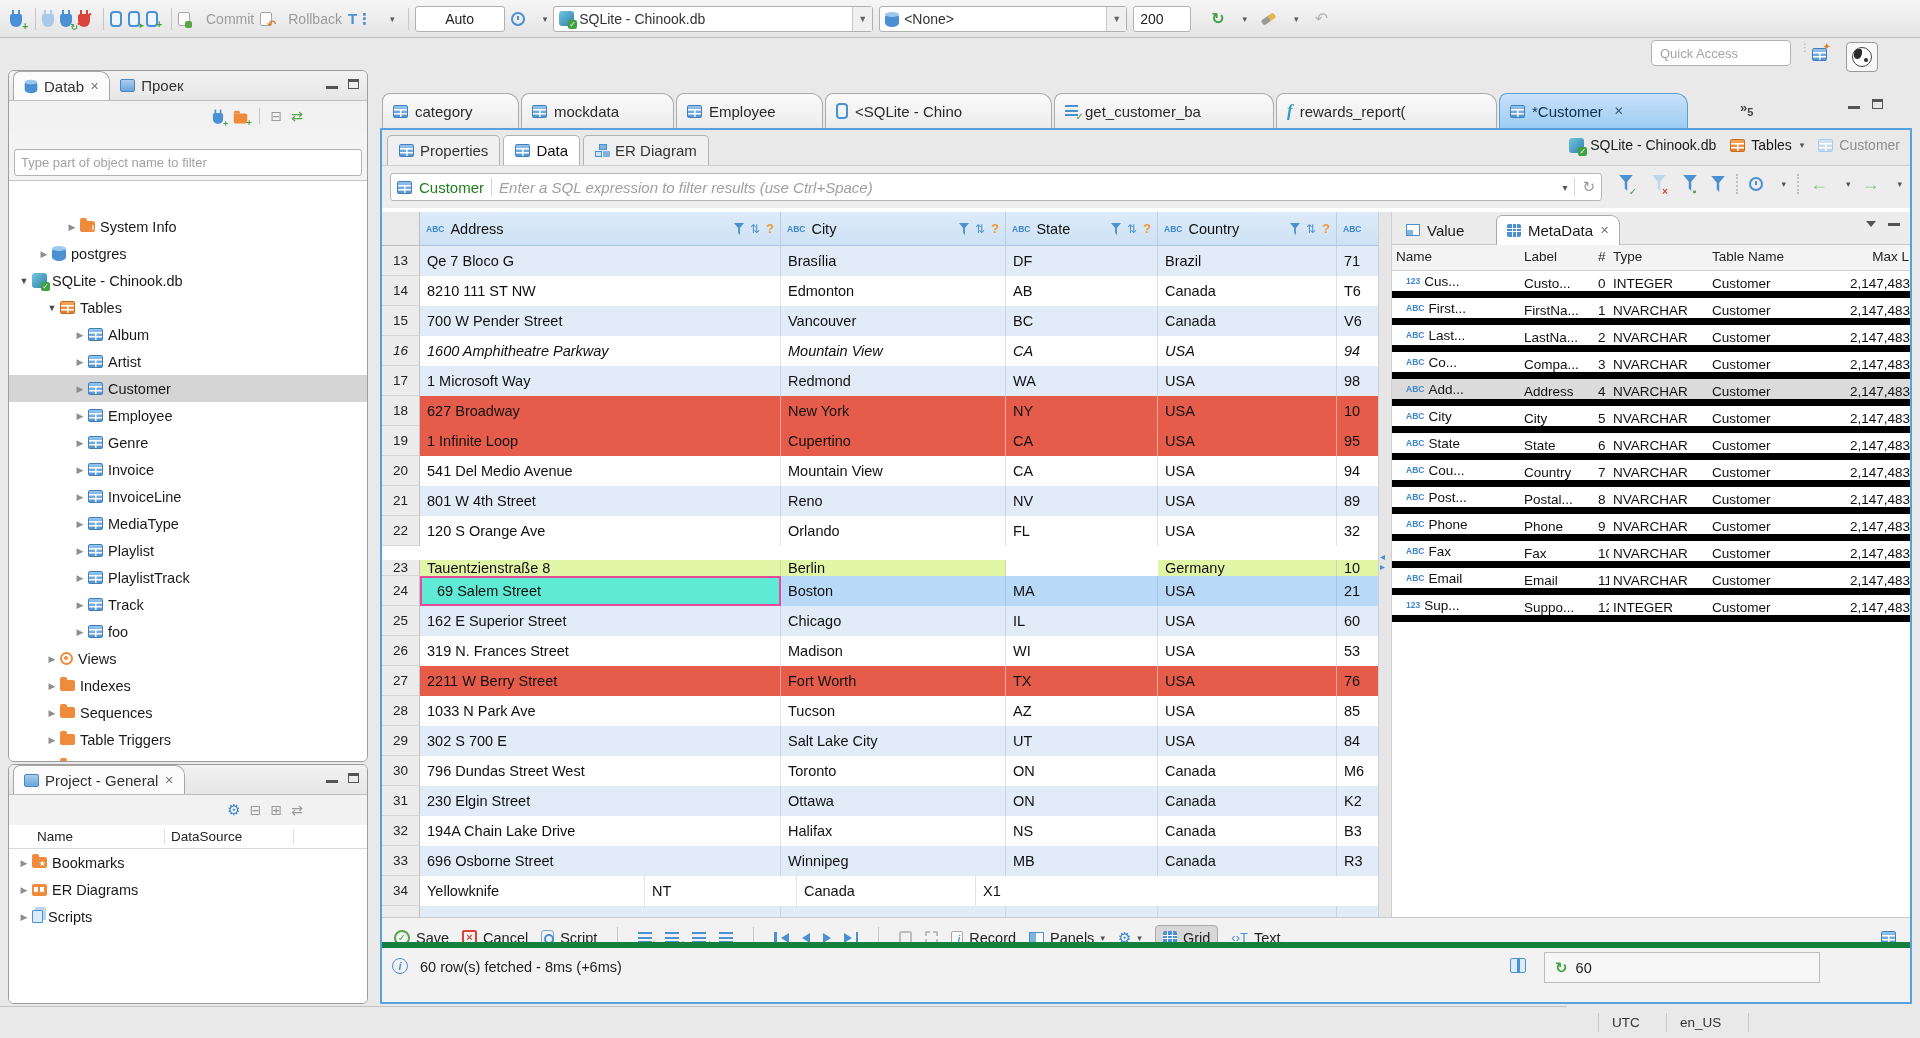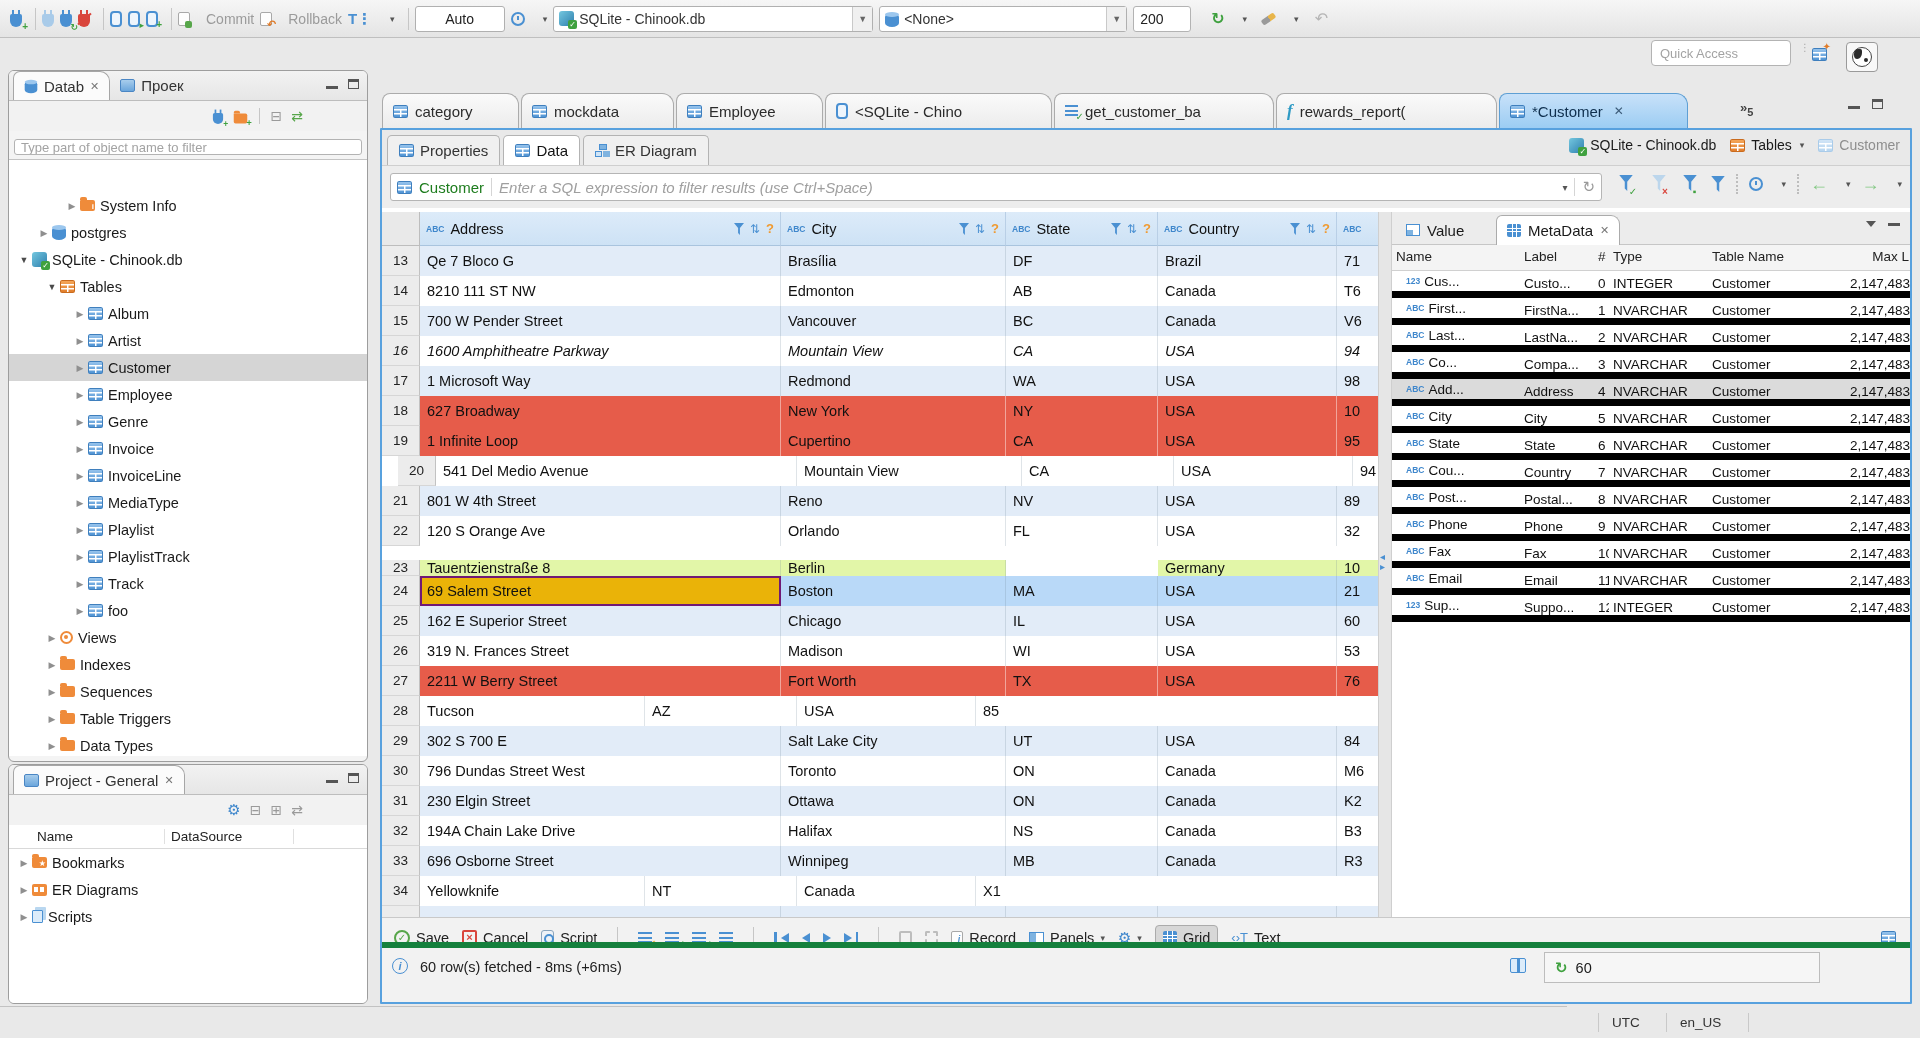--- a/index.html
+++ b/index.html
@@ -112,21 +112,21 @@
   .vtabs{height:30px;background:linear-gradient(#f2f2f2,#e6e6e6);border-bottom:1px solid #bdbdbd;display:flex;align-items:flex-end;padding-left:4px;position:relative}
   .vtab{display:flex;align-items:center;gap:6px;height:29px;padding:0 10px;font-size:15px;color:#333;border-radius:7px 10px 0 0}
   .vtab.active{background:#fbfbfb;border:1px solid #a6a6a6;border-bottom:none}
   .vtab .x{color:#777;font-size:11px}
   .minmax{position:absolute;right:8px;top:8px;display:flex;gap:10px;align-items:center}
   .wmin{width:12px;height:3px;background:#555;margin-top:7px}
   .wmax{width:11px;height:10px;border:1.5px solid #555;border-top-width:3.5px}
   .ptoolbar{height:30px;display:flex;align-items:center;justify-content:flex-end;gap:9px;padding-right:64px;background:#f2f2f2}
   .gicon{color:#9a9a9a;font-size:14px}
   .gicon.green{color:#57a64a}
-  #nav-filter{display:block;width:348px;margin:8px 5px 4px 5px;height:16px;padding:0 6px;color:#3b82f6}
+  #nav-filter{display:block;width:348px;margin:18px 5px 4px 5px;height:27px;padding:0 6px;color:#3b82f6}
   #tree{background:#fff;border-top:1px solid #c4c4c4;height:597px;overflow:hidden;padding-top:32px;position:relative}
   .trow{height:27px;display:flex;align-items:center;font-size:14.5px;white-space:nowrap}
   .trow.sel{background:#d5d5d5}
   .arr{width:14px;text-align:center;flex:none}
   .arr.r{color:#8f8f8f;font-size:9px}
   .arr.d{color:#4a4a4a;font-size:9px}
   .trow .ic{margin:0 5px 0 1px}
   
   #proj-head{height:24px;background:#fff;border-bottom:1px solid #d9d9d9;display:flex;align-items:center;font-size:13.5px;color:#222}
   #proj-body{background:#fff;height:100%}
@@ -170,21 +170,21 @@
   .grow{position:absolute;left:0;width:996px;height:30px;display:flex}
   .gnum{width:38px;background:#ececec;border-right:1px solid #c2c2c2;border-bottom:1px solid #d6d6d6;color:#222;font-size:13.5px;display:flex;align-items:center;justify-content:center;flex:none}
   .gcell{display:flex;align-items:center;padding:0 7px;font-size:14.5px;color:#111;border-right:1px solid rgba(110,130,150,.22);white-space:nowrap;overflow:hidden}
   .c0{width:361px}.c1{width:225px}.c2{width:152px}.c3{width:179px}.c4{width:41px;border-right:none}
   .row-alt .gcell{background:#e2ecf8}
   .row-white .gcell{background:#fff}
   .row-red .gcell{background:#e65c4a;border-right-color:rgba(255,255,255,.45)}
   .row-green .gcell{background:#e2f6a8}
   .row-green .gcell.nullcell{background:#f4fbdc}
   .row-sel .gcell{background:#b9d9f8}
-  .gcell.fcell{background:#eab308;border:2px solid #701a75;padding-left:5px}
+  .gcell.fcell{background:#5eead4;border:2px solid #ec4899;padding-left:15px}
   
   #splitter{position:absolute;left:996px;top:82px;width:14px;height:705px;background:#e6e6e6;border-left:1px solid #cfcfcf;border-right:1px solid #cfcfcf}
   #splitter .hnd{position:absolute;left:1px;top:340px;color:#4a90d2;font-size:10px;line-height:10px}
   
   #rpanel{position:absolute;left:1010px;top:82px;width:518px;height:705px;background:#fff}
   #rtabs{position:absolute;left:0;top:0;width:100%;height:33px;background:#ececec;border-bottom:1px solid #c6c6c6}
   .rtab{position:absolute;top:3px;height:30px;display:flex;align-items:center;gap:7px;font-size:15px;padding:0 10px}
   .rtab.boxed{background:#fff;border:1px solid #ababab;border-bottom:none;border-radius:6px 9px 0 0}
   #rtab-icons{position:absolute;right:10px;top:9px;display:flex;gap:12px;align-items:center;color:#555}
   .tri-down{width:0;height:0;border-left:5px solid transparent;border-right:5px solid transparent;border-top:6px solid #555}
@@ -683,21 +683,21 @@
           <div class="gcell c4">10</div>
         </div>
         <div class="grow row-red" style="top: 180px;">
           <div class="gnum">19</div>
           <div class="gcell c0">1 Infinite Loop</div>
           <div class="gcell c1">Cupertino</div>
           <div class="gcell c2">CA</div>
           <div class="gcell c3">USA</div>
           <div class="gcell c4">95</div>
         </div>
-        <div class="grow row-white" style="top: 210px; margin-left: 16px;">
+        <div class="grow row-white" style="top: 210px;">
           <div class="gnum">20</div>
           <div class="gcell c0">541 Del Medio Avenue</div>
           <div class="gcell c1">Mountain View</div>
           <div class="gcell c2">CA</div>
           <div class="gcell c3">USA</div>
           <div class="gcell c4">94</div>
         </div>
         <div class="grow row-alt" style="top: 240px;">
           <div class="gnum">21</div>
           <div class="gcell c0">801 W 4th Street</div>
@@ -749,20 +749,21 @@
         <div class="grow row-red" style="top: 420px;">
           <div class="gnum">27</div>
           <div class="gcell c0">2211 W Berry Street</div>
           <div class="gcell c1">Fort Worth</div>
           <div class="gcell c2">TX</div>
           <div class="gcell c3">USA</div>
           <div class="gcell c4">76</div>
         </div>
         <div class="grow row-white" style="top: 450px;">
           <div class="gnum">28</div>
+          <div class="gcell c0">1033 N Park Ave</div>
           <div class="gcell c1">Tucson</div>
           <div class="gcell c2">AZ</div>
           <div class="gcell c3">USA</div>
           <div class="gcell c4">85</div>
         </div>
         <div class="grow row-alt" style="top: 480px;">
           <div class="gnum">29</div>
           <div class="gcell c0">302 S 700 E</div>
           <div class="gcell c1">Salt Lake City</div>
           <div class="gcell c2">UT</div>

